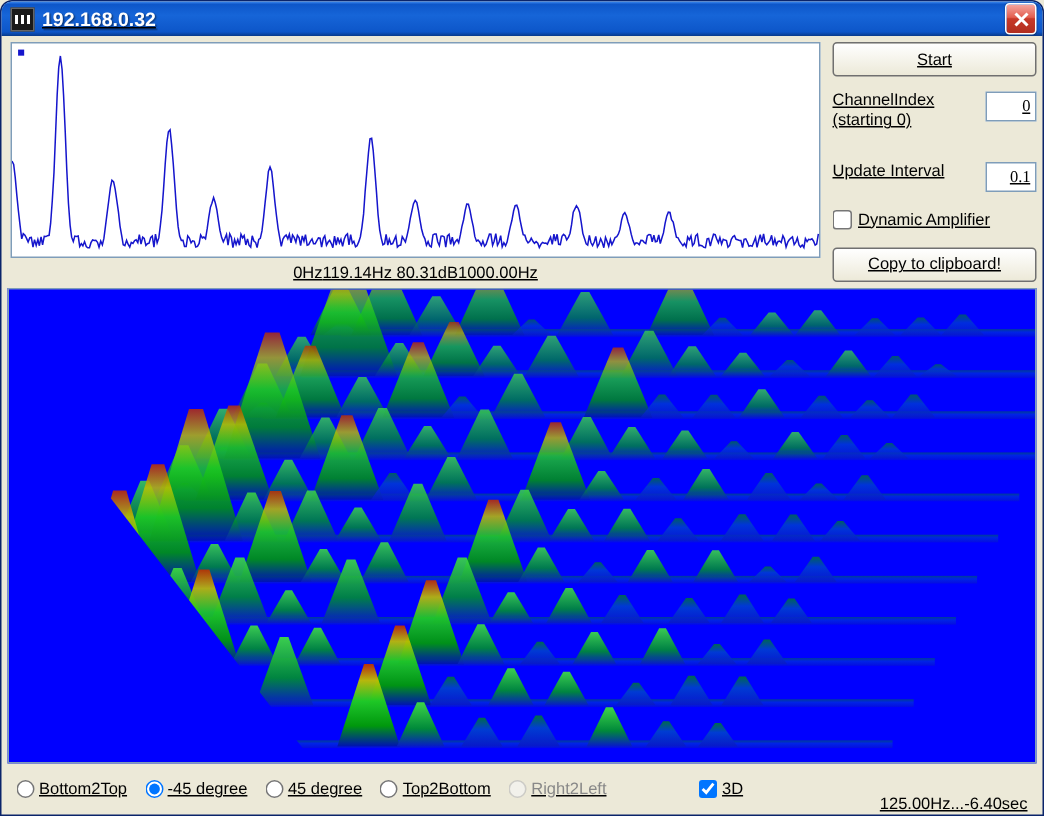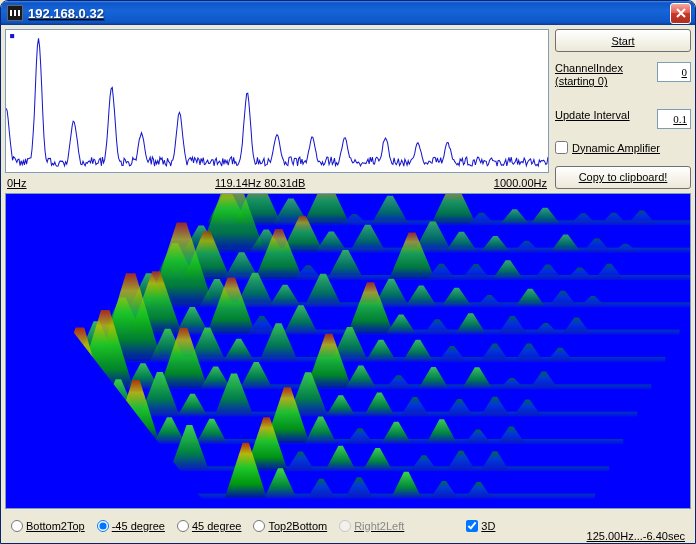--- a/index.html
+++ b/index.html
@@ -69,20 +69,21 @@
   }
   .top-area {
     display: flex;
     gap: 6px;
     height: 160px;
   }
   .spectrum-2d {
     flex: 1;
     display: flex;
     flex-direction: column;
+    align-items: center;
   }
   .spectrum-canvas {
     flex: 1;
     background: white;
     border: 1px solid #7f9db9;
     position: relative;
     overflow: hidden;
   }
   .spectrum-labels {
     display: flex;

